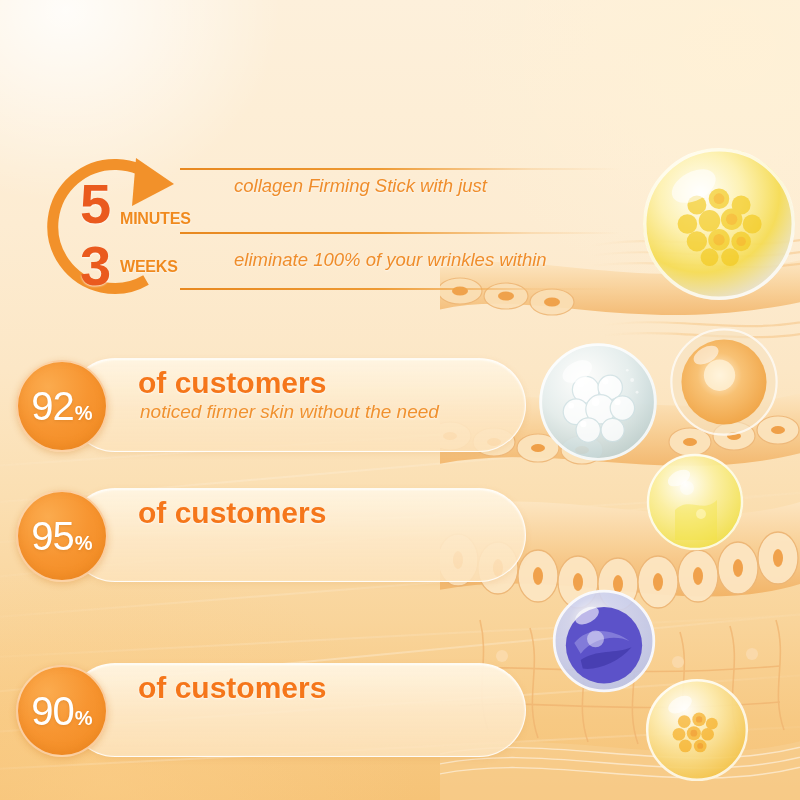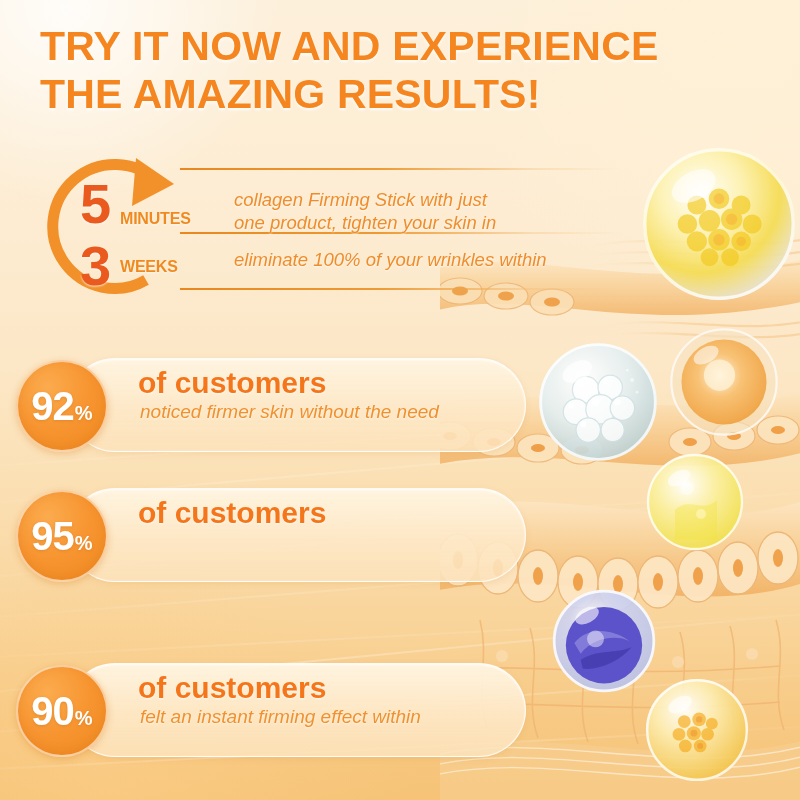--- a/index.html
+++ b/index.html
@@ -99,21 +99,21 @@
   }
   .tunit.u1 { left:92px; top:62px; }
   .tunit.u2 { left:92px; top:110px; }
 
   .tdesc {
     position:absolute; left:206px;
     font-style:italic; font-size:18.5px; line-height:1.26;
     color:#ef8d2b;
     text-shadow:0 1px 2px rgba(255,255,255,.75);
   }
-  .tdesc.d1 { top:40px; }
+  .tdesc.d1 { top:26px; }
   .tdesc.d2 { top:100px; }
 
   
   .stat { position:absolute; left:16px; width:510px; height:94px; }
   .stat.s1 { top:358px; }
   .stat.s2 { top:488px; }
   .stat.s3 { top:663px; }
 
   .pill {
     position:absolute; left:52px; top:0; right:0; height:94px;
@@ -128,21 +128,21 @@
     background:radial-gradient(circle at 34% 28%, #fbab4e 0%, #f79531 48%, #f0891f 100%);
     box-shadow:0 2px 7px rgba(210,125,30,.32), inset 0 -3px 8px rgba(214,115,20,.28);
     border:2px solid rgba(255,255,255,.55);
     display:flex; align-items:center; justify-content:center;
   }
   .pct {
     display:flex; align-items:baseline;
     color:#ffffff;
     text-shadow:0 1px 3px rgba(190,110,25,.35);
   }
-  .pct .v { font-size:40px; font-weight:700; letter-spacing:-1px; line-height:1; }
+  .pct .v { font-size:40px; font-weight:400; letter-spacing:-1px; line-height:1; }
   .pct .s { font-size:20px; font-weight:700; line-height:1; margin-left:1px; }
 
   .stat-title {
     position:absolute; left:122px; top:8px;
     font-size:30px; font-weight:700; color:#f5761a;
     text-shadow:0 1px 2px rgba(255,255,255,.8);
     line-height:1.1;
   }
   .stat-body {
     position:absolute; left:124px; top:42px; width:380px;
@@ -450,44 +450,39 @@
           <circle cx="52" cy="40" r="3"></circle>
             <circle cx="47" cy="53" r="3.2"></circle>
             <circle cx="53" cy="65" r="2.8"></circle>
         </g>
       </g>
       <circle cx="50" cy="50" r="47" fill="none" stroke="#ffffff" stroke-opacity=".8" stroke-width="2.4"></circle>
       <ellipse cx="34" cy="26" rx="12" ry="7" fill="#ffffff" opacity=".6" transform="rotate(-28 34 26)"></ellipse>
     </svg>
   </div>
 
-  <div class="headline">
-    <div>TRY IT NOW AND EXPERIENCE</div>
-    <div>THE AMAZING RESULTS!</div>
-  </div>
 
   <div class="timing">
 
     <div class="ring">
       <svg viewBox="0 0 168 165">
         <path d="M130 34
                  A 62 62 0 1 0 118 132" fill="none" stroke="#f2912a" stroke-width="11" stroke-linecap="butt"></path>
         <path d="M108 10 L146 36 L104 58 Z" fill="#f2912a"></path>
       </svg>
     </div>
 
     <div class="rule top"></div>
     <div class="rule mid"></div>
     <div class="rule bot"></div>
 
     <div class="tnum n5">5</div>
     <div class="tunit u1">MINUTES</div>
     <div class="tdesc d1">
       <div>collagen Firming Stick with just</div>
-      <div>one product, tighten your skin in</div>
     </div>
 
     <div class="tnum n3">3</div>
     <div class="tunit u2">WEEKS</div>
     <div class="tdesc d2">
       <div>eliminate 100% of your wrinkles within</div>
     </div>
   </div>
 
   <div class="stat s1">
@@ -520,17 +515,16 @@
   <div class="stat s3">
     <div class="pill"></div>
     <div class="circle">
       <div class="pct">
         <span class="v">90</span>
         <span class="s">%</span>
       </div>
     </div>
     <div class="stat-title">of customers</div>
     <div class="stat-body">
-      <div>felt an instant firming effect within</div>
     </div>
   </div>
 
 </div>
 
 </body></html>

